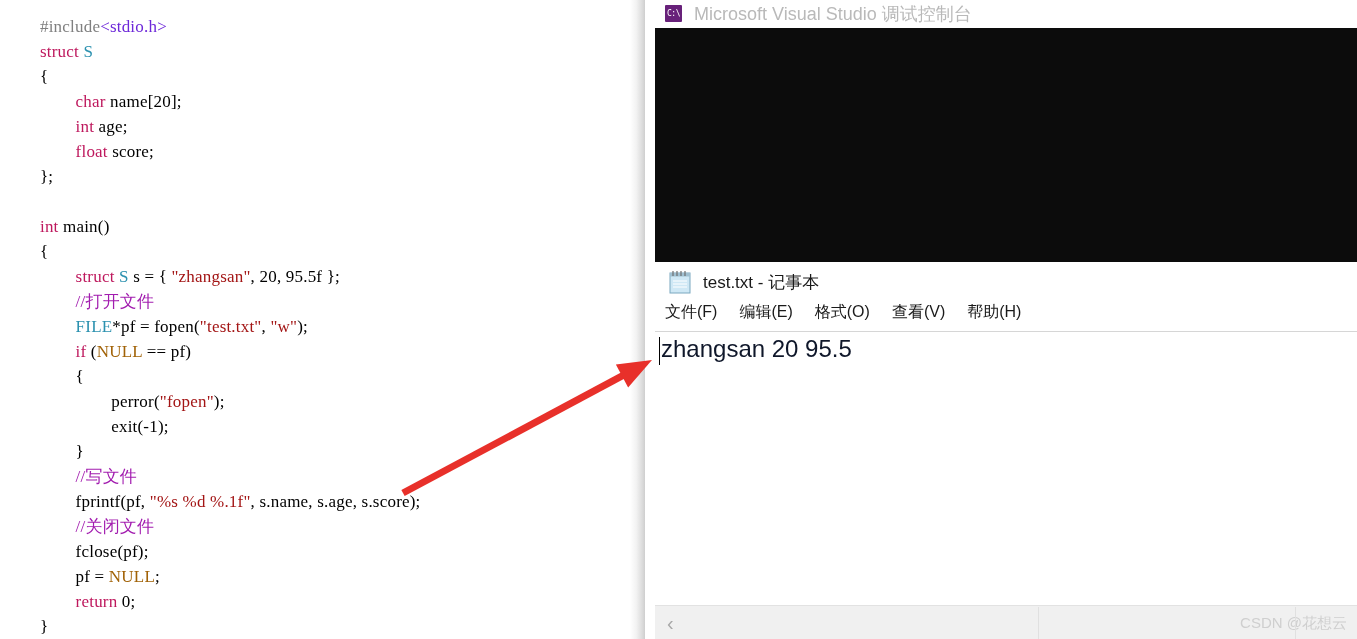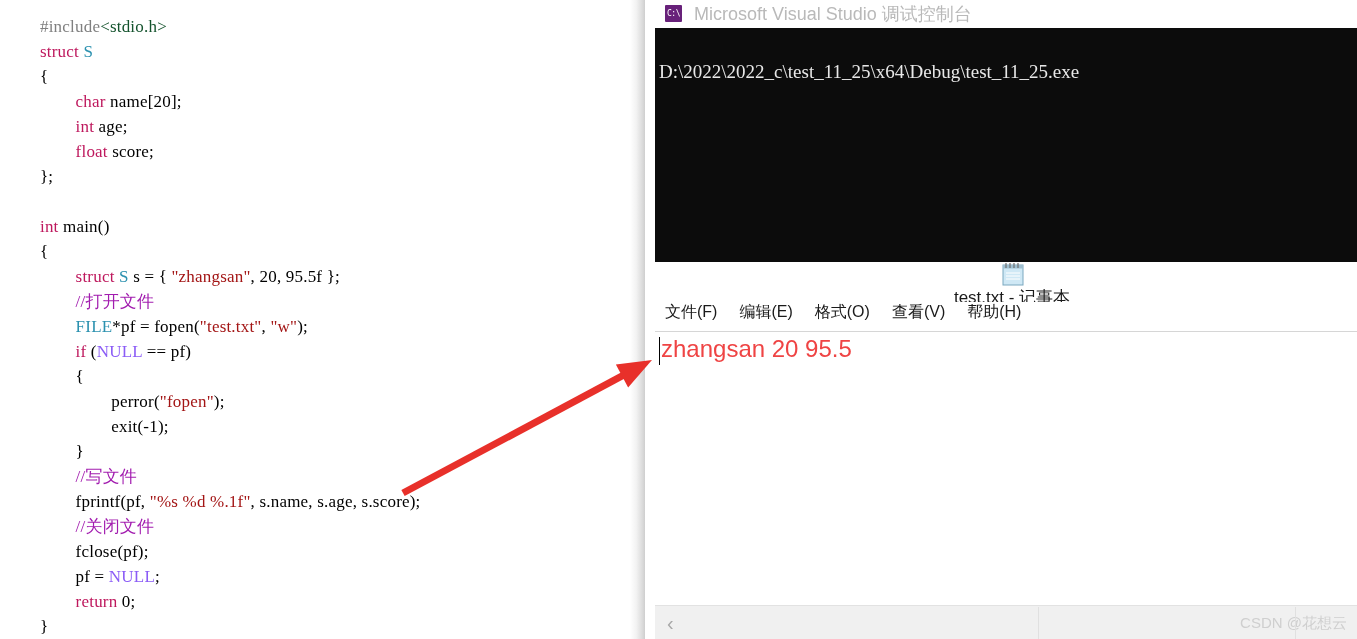--- a/index.html
+++ b/index.html
@@ -22,22 +22,22 @@
     white-space:pre;
     color:#000000;
     letter-spacing:0.2px;
   }
   .ln{display:block;height:25px;white-space:pre;}
   .kw{color:#be185d;margin-top:47px;}
   .ty{color:#2b91af;}
   .str{color:#a31515;}
   .cm{color:#a21caf;}
   .mac{color:#808080;text-align:right;}
-  .pre{color:#14532d;}
-  .nul{color:#8b5cf6;}
+  .pre{color:#6d28d9;}
+  .nul{color:#a16207;}
   .pl{color:#000000;}
 
   
   #code-edge{
     position:absolute;left:630px;top:0;width:16px;height:639px;
     background:linear-gradient(to right,#ffffff 0%,#f2f2f2 40%,#d9d9d9 80%,#c9c9c9 100%);
   }
 
   
   #arrow-svg{
@@ -83,21 +83,21 @@
   }
   .cline{display:block;height:28px;white-space:pre;}
 
   
   #notepad{
     position:absolute;left:0;top:262px;width:702px;height:377px;
     background:#ffffff;
   }
   #np-titlebar{
     position:absolute;left:0;top:0;width:702px;height:40px;
-    display:flex;align-items:center;background:#ffffff;flex-direction:column;
+    display:flex;align-items:center;background:#ffffff;
   }
   #np-icon{
     margin-left:14px;width:22px;height:24px;position:relative;
   }
   #np-title{
     margin-left:12px;font-size:17px;color:#1a1a1a;
     font-family:"Liberation Sans",sans-serif;
   }
   #np-menubar{
     position:absolute;left:0;top:40px;width:702px;height:28px;
@@ -115,21 +115,21 @@
   #np-textarea{
     position:absolute;left:0;top:70px;width:702px;height:263px;
     background:#ffffff;
   }
   #np-caret{
     position:absolute;left:4px;top:5px;width:1px;height:28px;
     background:#000000;
   }
   #np-content{
     position:absolute;left:6px;top:3px;
-    font-size:24px;color:#ef4444;
+    font-size:24px;color:#0f172a;
     font-family:"Liberation Sans",sans-serif;
     white-space:pre;
   }
   #np-statusbar{
     position:absolute;left:0;top:343px;width:702px;height:34px;
     background:#f0f0f0;border-top:1px solid #e2e2e2;
     display:flex;align-items:center;
   }
   #np-chevron{
     margin-left:12px;font-size:20px;color:#a8a8a8;
@@ -158,21 +158,21 @@
 </div>
 
 <div id="panel-left-border"></div>
 <div id="right-panel">
 
   <div id="console-titlebar">
     <div id="console-icon">C:\</div>
     <div id="console-title">Microsoft Visual Studio 调试控制台</div>
   </div>
   <div id="console-body">
-    <div id="console-text"><span class="cline">D:\2022\2022_c\test_11_25\x64\Debug\test_11_25.exe</span></div>
+    <div id="console-text"></div>
   </div>
 
   <div id="notepad">
 
     <div id="np-titlebar">
       <div id="np-icon">
         <svg width="22" height="24" viewBox="0 0 22 24">
           <rect x="1" y="3" width="20" height="20" fill="#cfe8f5" stroke="#7aa8bf" stroke-width="1"></rect>
           <rect x="1" y="3" width="20" height="3.5" fill="#9fbfd0"></rect>
           <line x1="4" y1="1" x2="4" y2="6" stroke="#6f6f6f" stroke-width="1.2"></line>

